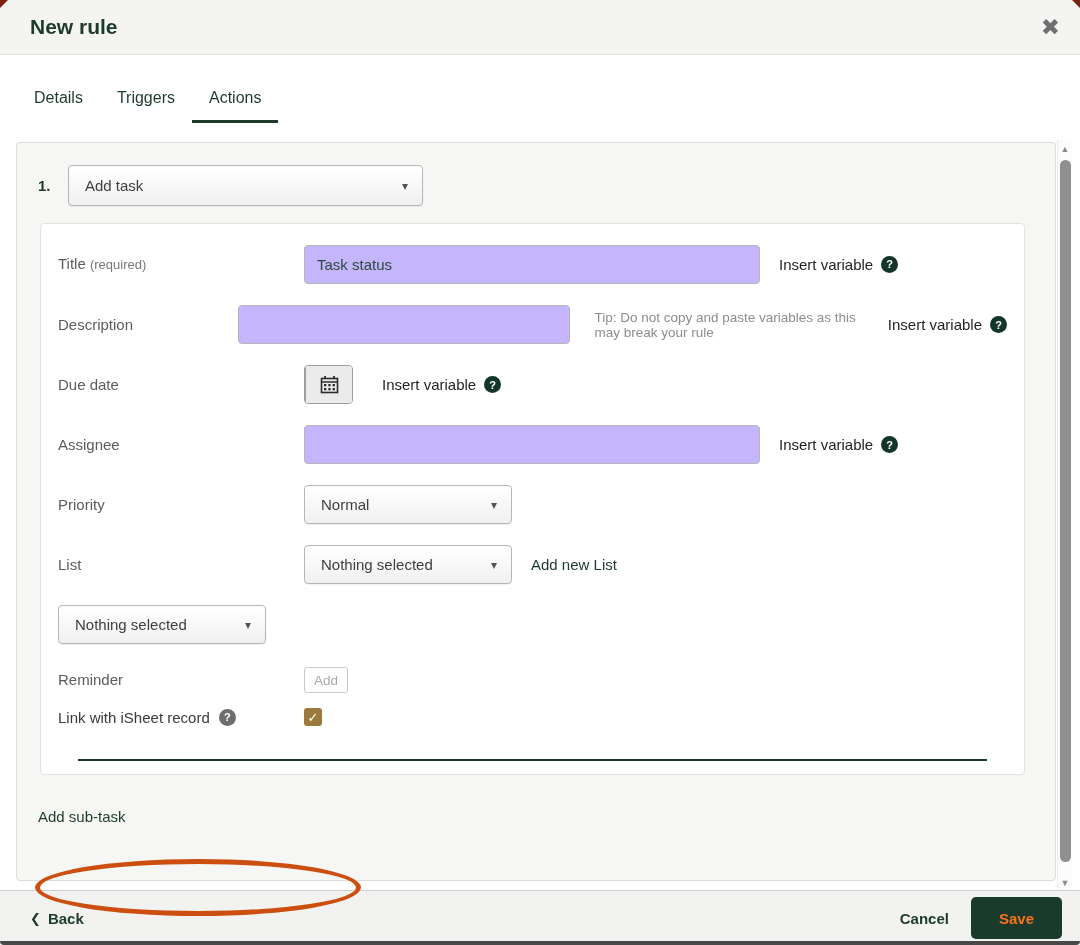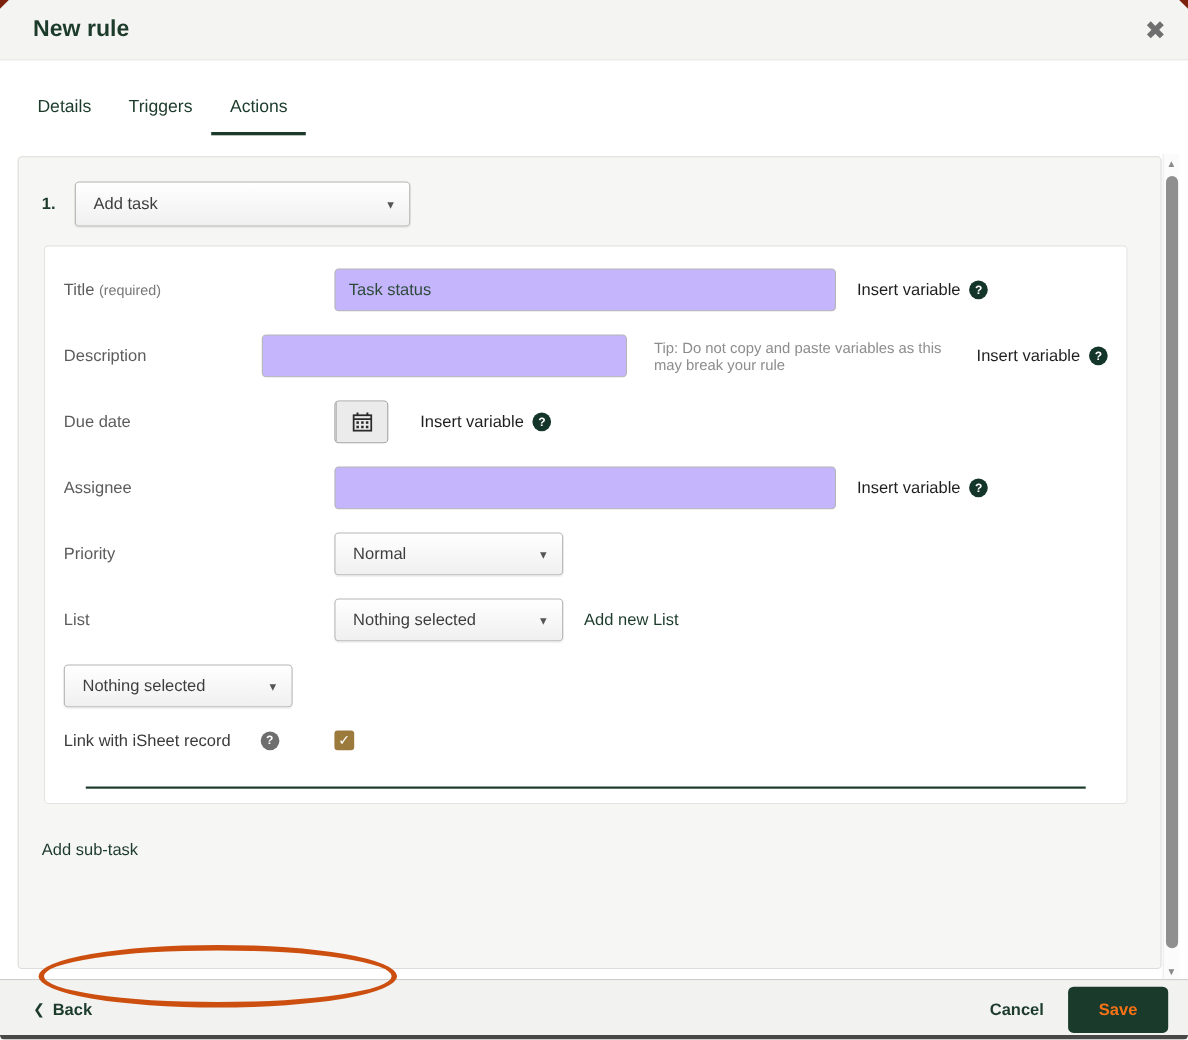--- a/index.html
+++ b/index.html
@@ -32,21 +32,21 @@
            background:#f6f6f4; border:1px solid #dcdcda; border-radius:4px;
            padding:22px 30px 0 21px; }
 
   .action-head { display:flex; align-items:center; }
   .action-index { font-size:15px; font-weight:bold; color:#1c3b2b; width:30px; }
   .select-btn { height:41px; border:1px solid #b6b6b6; border-radius:4px;
                 background:linear-gradient(#ffffff,#f0f0f0);
                 display:flex; align-items:center; justify-content:space-between;
                 padding:0 14px 0 16px; font-size:15px; color:#3e3e3e; cursor:pointer;
                 box-shadow:0 1px 1px rgba(0,0,0,.06); }
-  .action-type { width:305px; }
+  .action-type { width:355px; }
   .caret { font-size:12px; color:#555; line-height:1; }
 
   
   .card { margin:17px 0 0 2px; width:985px; background:#fff; border:1px solid #e3e3e1;
           border-radius:4px; padding:20px 17px 13px 17px; }
   .frow { display:flex; align-items:center; margin-bottom:21px; }
   .frow.top { align-items:flex-start; }
   .flabel { width:246px; font-size:15px; color:#5c5c5c; line-height:39px; align-self:flex-start; }
   .flabel .req { font-size:13px; color:#777; }
   .finput { width:456px; height:39px; border:1px solid #b6b6b6; border-radius:4px;
@@ -71,21 +71,21 @@
 
   .sel-208 { width:208px; height:39px; }
   .link { margin-left:19px; font-size:15px; color:#1c3b2b; cursor:pointer; }
 
   .add-btn { width:44px; height:26px; border:1px solid #c9c9c9; border-radius:3px;
              background:#fff; color:#a9a9a9; font-size:13.5px; display:flex;
              align-items:center; justify-content:center; cursor:pointer; }
   .frow.reminder { margin-bottom:13px; }
   .frow.reminder .flabel { line-height:30px; }
 
-  .isheet-label { width:246px; display:flex; align-items:center; gap:27px;
+  .isheet-label { width:246px; display:flex; align-items:center; gap:9px;
                   font-size:15px; color:#3a3a3a; }
   .checkbox { width:18px; height:18px; border-radius:3px; background:#9c7a3c;
               display:flex; align-items:center; justify-content:center;
               color:#fff; font-size:13px; font-weight:bold; cursor:pointer; }
 
   .divider { border:none; border-top:2px solid #1c3b2b; margin:33px 20px 0 20px; }
 
   .annotation-oval { position:absolute; left:35px; top:719px; width:326px; height:57px;
                      border:5px solid #cc4f10; border-radius:50%; pointer-events:none; z-index:40; }
 
@@ -219,20 +219,24 @@
           <div class="link">Add new List</div>
         </div>
 
         <div class="frow">
           <div class="select-btn sel-208">
             <span>Nothing selected</span>
             <span class="caret">▾</span>
           </div>
         </div>
 
+        <div class="frow reminder">
+          <div class="flabel">Reminder</div>
+          <div class="add-btn">Add</div>
+        </div>
 
         <div class="frow" style="margin-bottom:0">
           <div class="isheet-label">
             <span>Link with iSheet record</span>
             <span class="help-circle gray">?</span>
           </div>
           <div class="checkbox">
             <span>✓</span>
           </div>
         </div>

